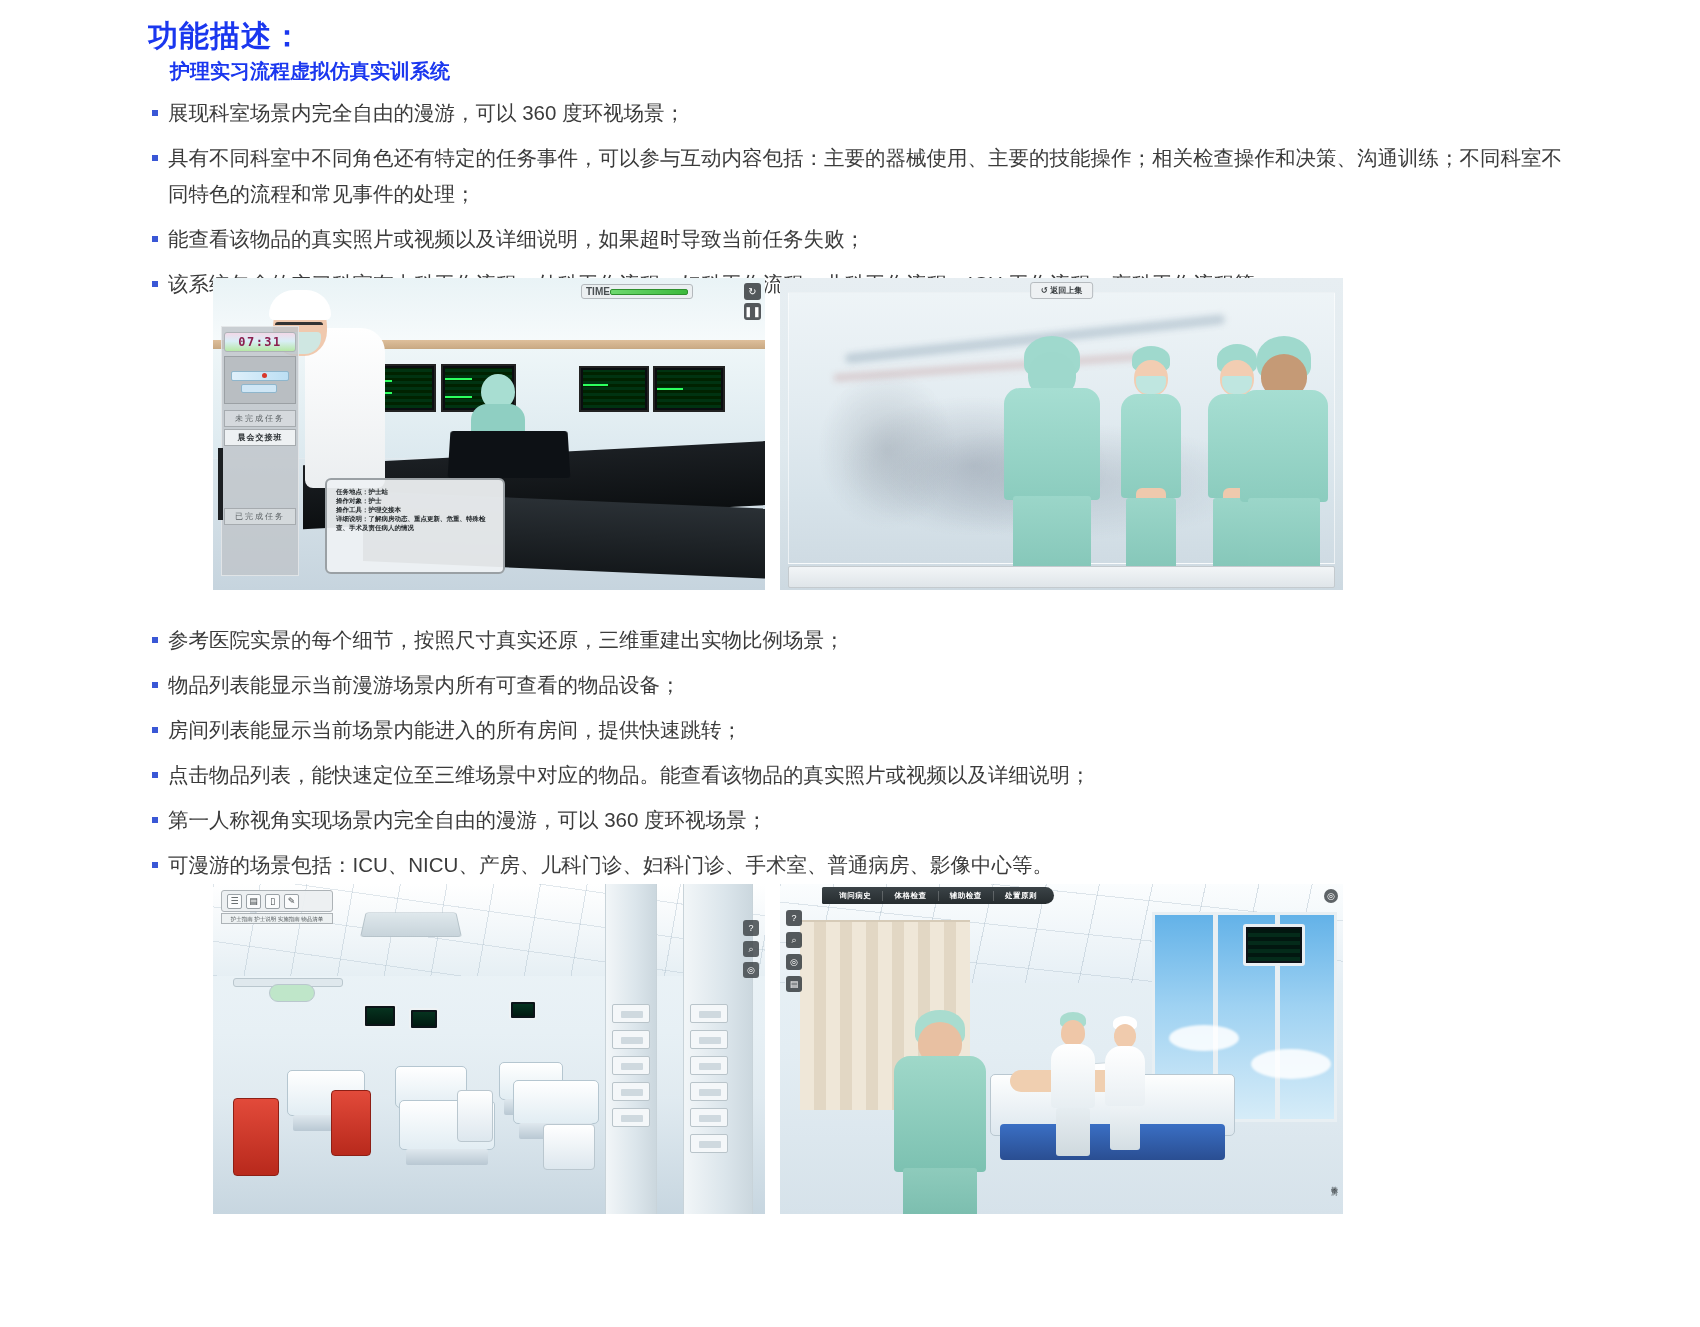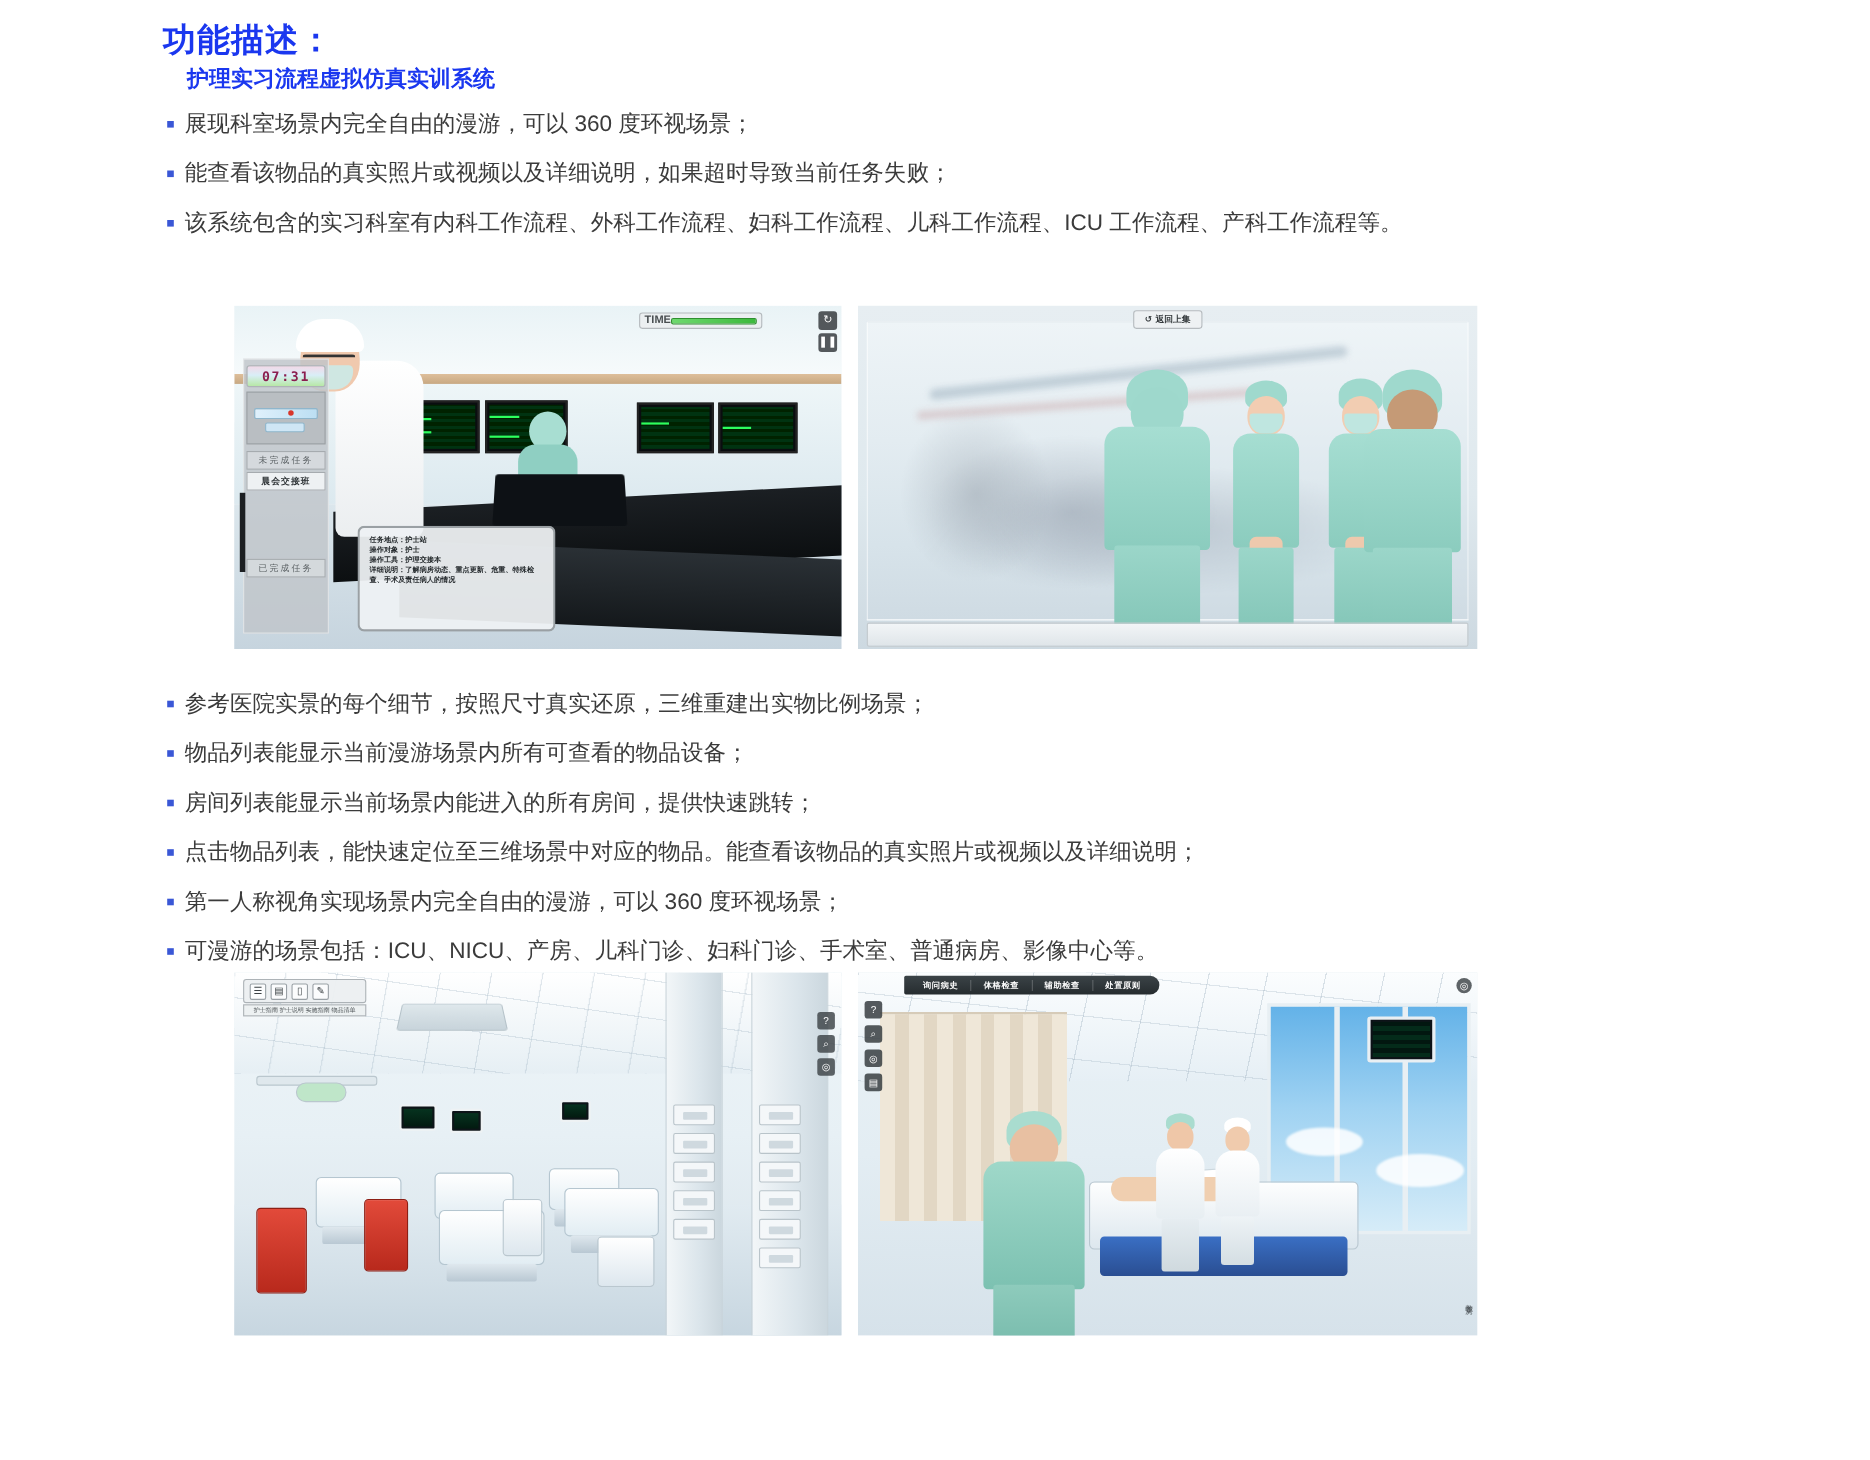--- a/index.html
+++ b/index.html
@@ -453,20 +453,24 @@
 <div class="page">
 
   <div class="main-title">功能描述：</div>
 
   <div class="section" id="section-1">
     <div class="sub-title">护理实习流程虚拟仿真实训系统</div>
     <ul class="bullets">
       <li>
         <span class="bullet-mark"></span>
         <span>展现科室场景内完全自由的漫游，可以 360 度环视场景；</span>
+      </li>
+      <li>
+        <span class="bullet-mark"></span>
+        <span>具有不同科室中不同角色还有特定的任务事件，可以参与互动内容包括：主要的器械使用、主要的技能操作；相关检查操作和决策、沟通训练；不同科室不同特色的流程和常见事件的处理；</span>
       </li>
       <li>
         <span class="bullet-mark"></span>
         <span>能查看该物品的真实照片或视频以及详细说明，如果超时导致当前任务失败；</span>
       </li>
       <li>
         <span class="bullet-mark"></span>
         <span>该系统包含的实习科室有内科工作流程、外科工作流程、妇科工作流程、儿科工作流程、ICU 工作流程、产科工作流程等。</span>
       </li>
     </ul>

